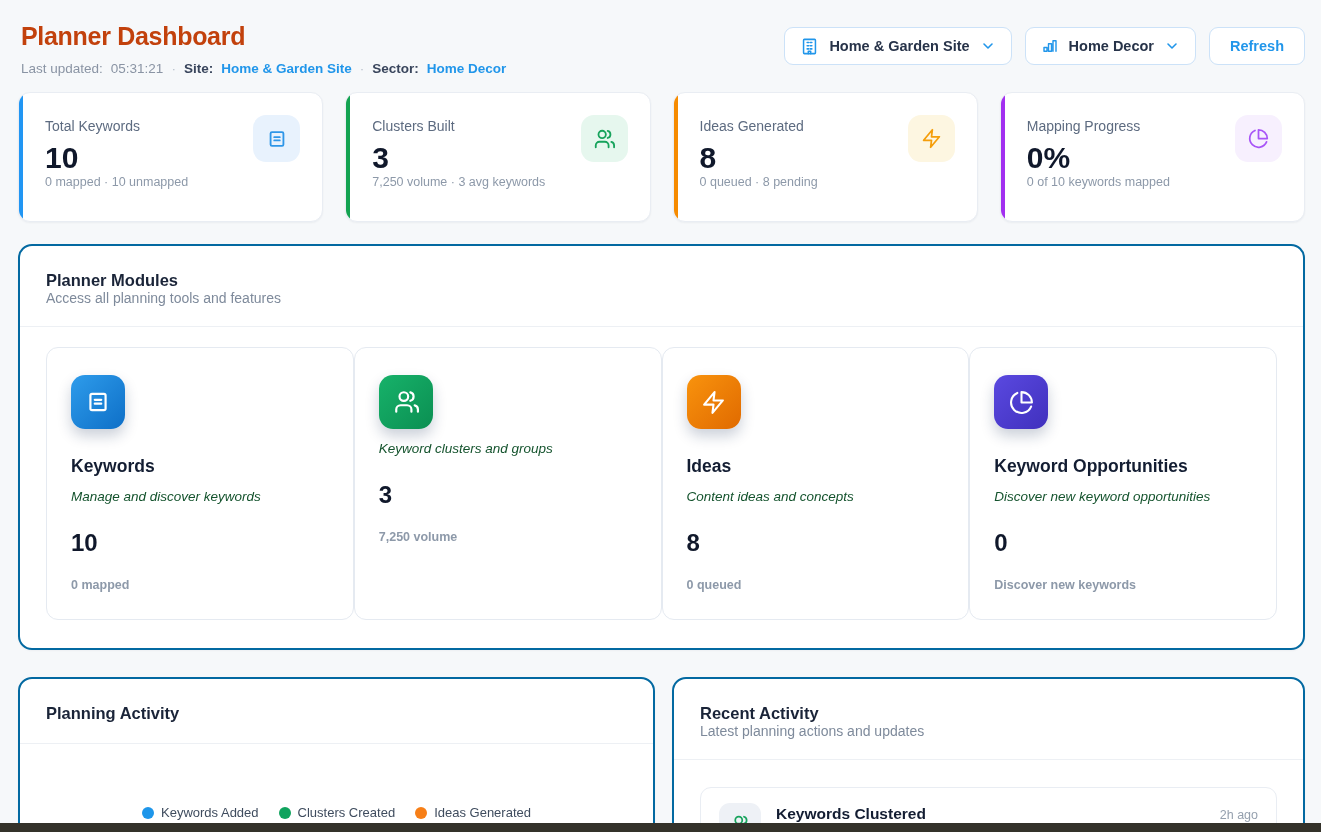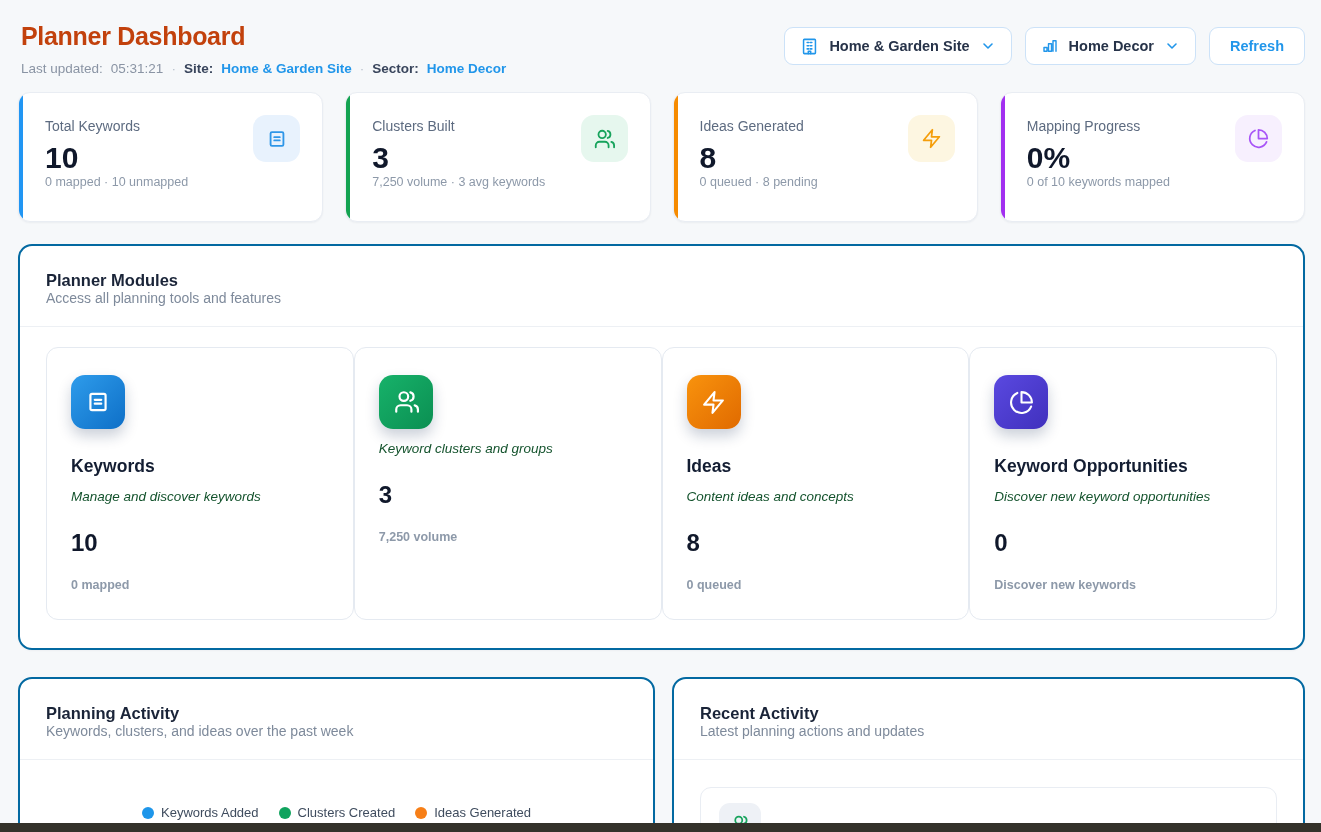--- a/index.html
+++ b/index.html
@@ -261,21 +261,20 @@
       </div>
 
     </div>
   </section>
 
   <section class="bottom-row">
 
     <div class="panel activity-panel">
       <div class="panel-head">
         <div class="panel-title">Planning Activity</div>
-        <div class="panel-sub">Keywords, clusters, and ideas over the past week</div>
       </div>
       <div class="divider"></div>
 
       <div class="legend">
         <div class="legend-item">
           <span class="legend-dot d-blue"></span>
           <span>Keywords Added</span>
         </div>
         <div class="legend-item">
           <span class="legend-dot d-green"></span>
@@ -309,19 +308,26 @@
 
       <div class="recent-item">
         <div class="recent-icon">
           <svg width="21" height="21" viewBox="0 0 24 24" fill="none" stroke="currentColor" stroke-width="2" stroke-linecap="round" stroke-linejoin="round">
               <path d="M17 21v-2a4 4 0 0 0-4-4H7a4 4 0 0 0-4 4v2"></path>
               <circle cx="10" cy="7" r="4"></circle>
               <path d="M23 21v-2a4 4 0 0 0-3-3.87"></path>
               <path d="M16 3.13a4 4 0 0 1 0 7.75"></path>
             </svg>
         </div>
+        <div class="recent-body">
+          <div class="recent-top">
+            <span class="recent-title">Keywords Clustered</span>
+            <span class="recent-time">2h ago</span>
+          </div>
+
+        </div>
       </div>
     </div>
 
   </section>
 
   <div class="bottom-bar"></div>
 </div>
 
 </body></html>

